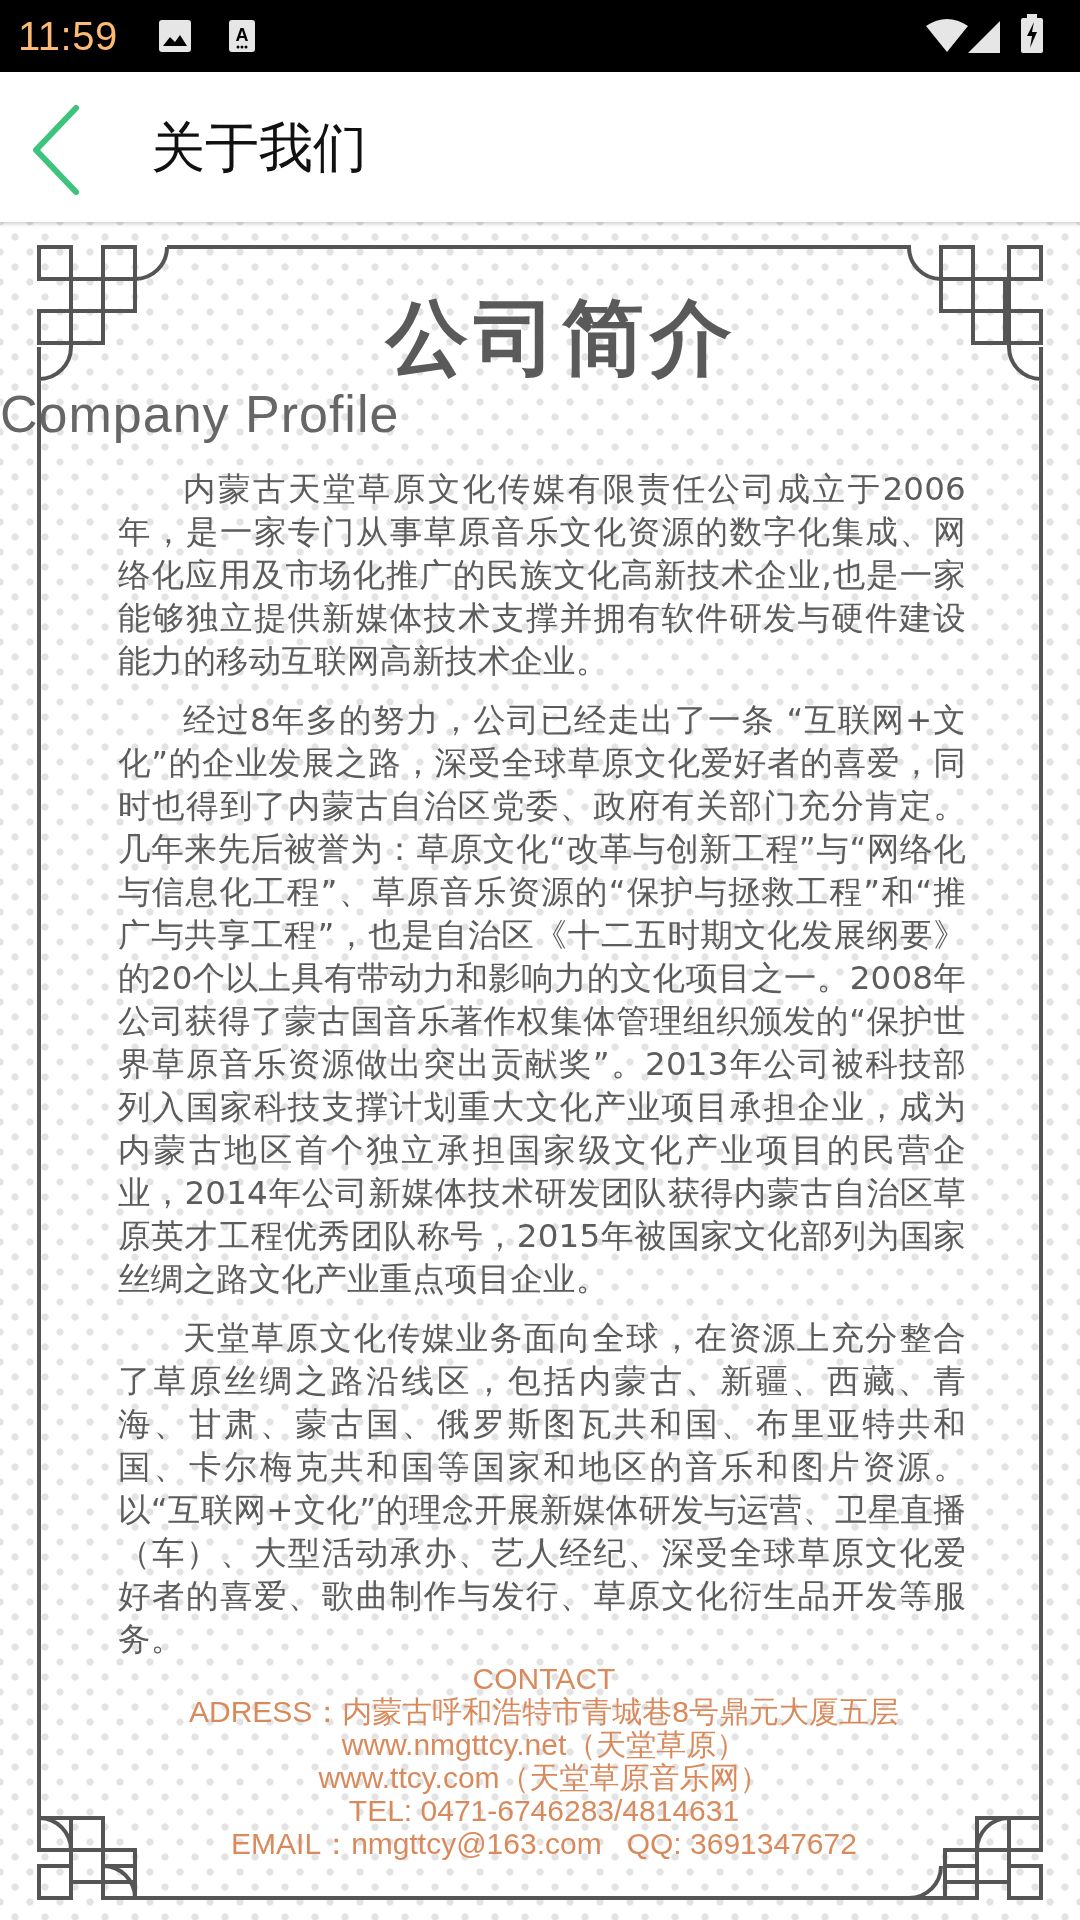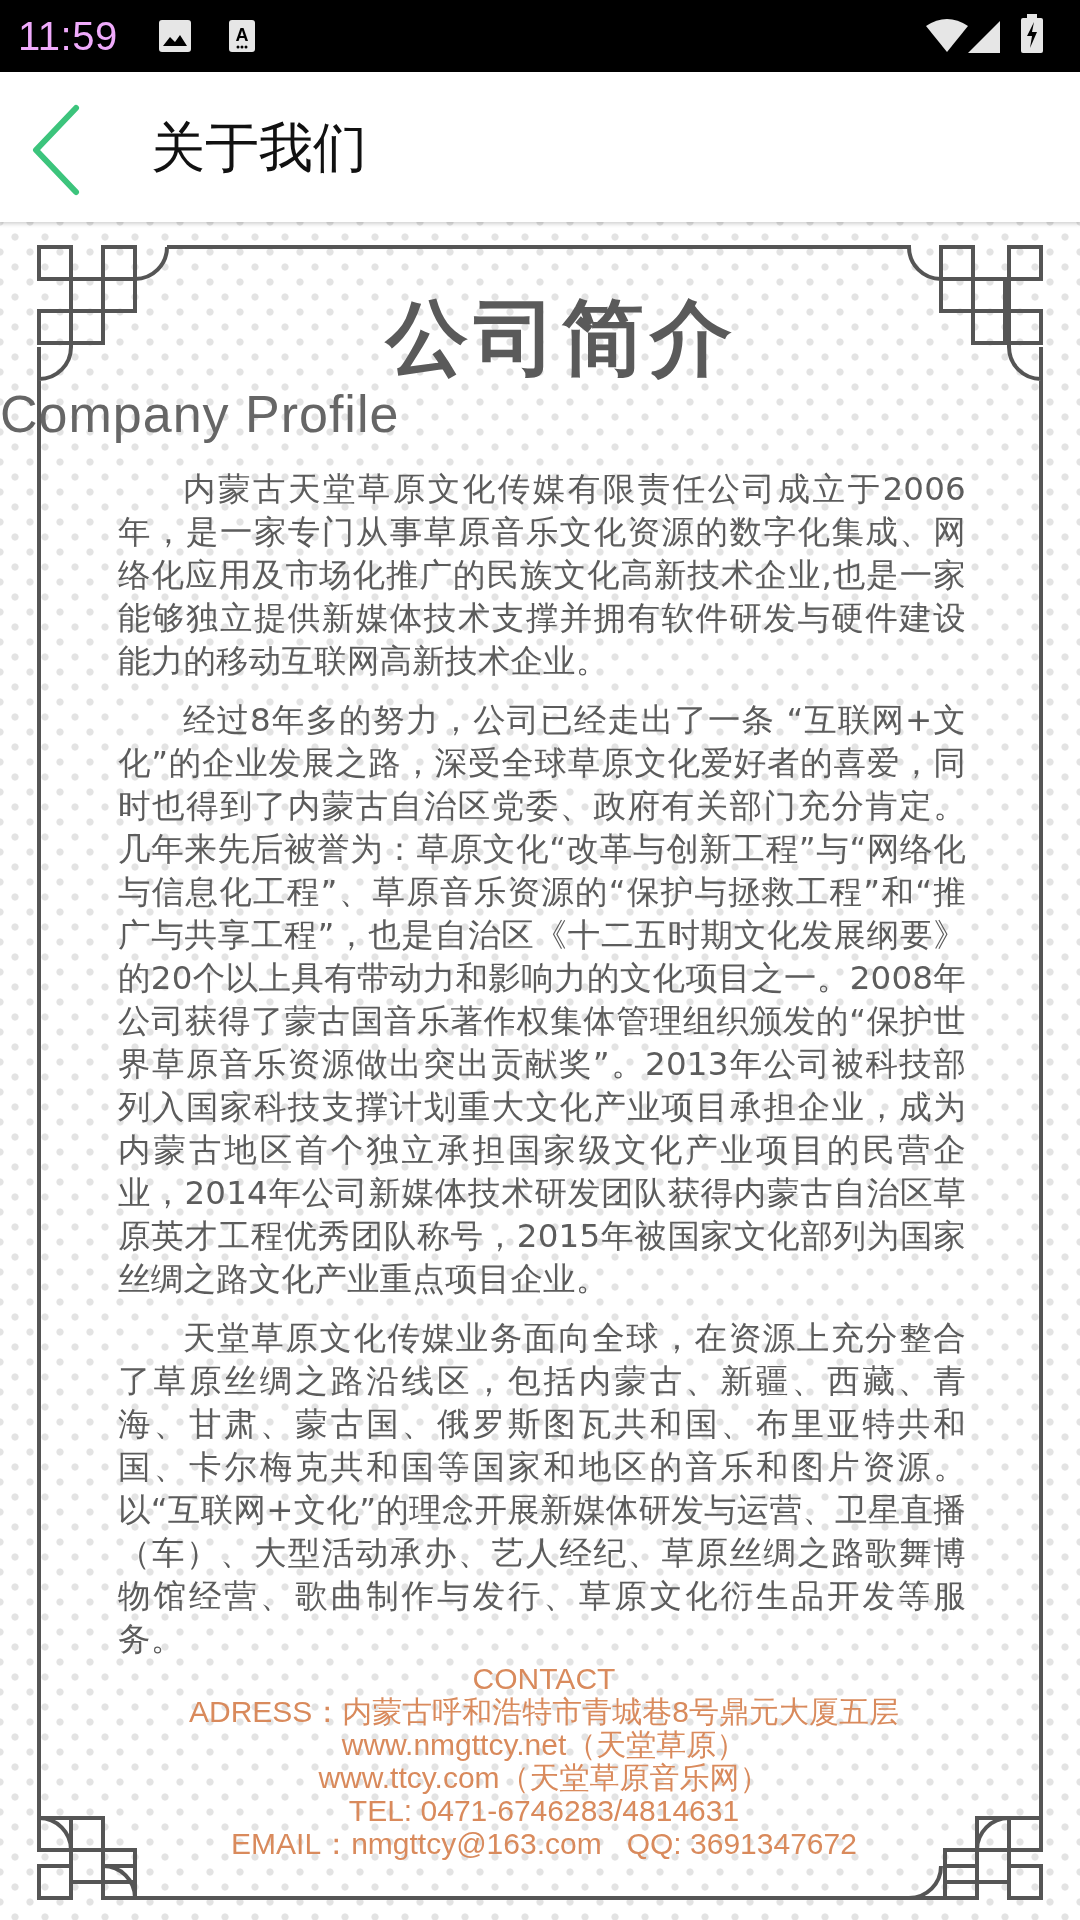--- a/index.html
+++ b/index.html
@@ -6,21 +6,21 @@
     html, body { width: 1080px; height: 1920px; overflow: hidden; background: #ffffff; }
     body { font-family: "DejaVu Sans", "Liberation Sans", sans-serif; position: relative; }
 
     
     .status-bar {
       position: absolute; left: 0; top: 0; width: 1080px; height: 72px;
       background: #000000; color: #e8e8e8;
     }
     .status-time {
       position: absolute; left: 18px; top: 12px; font-size: 40px; line-height: 48px;
-      font-family: "Liberation Sans", sans-serif; color: #f0abfc; letter-spacing: 0.5px;
+      font-family: "Liberation Sans", sans-serif; color: #fdba74; letter-spacing: 0.5px;
     }
     .status-icon { position: absolute; }
     .notif-image { left: 158px; top: 19px; width: 34px; height: 34px; }
     .notif-a { left: 228px; top: 19px; width: 28px; height: 34px; }
     .wifi { left: 924px; top: 16px; width: 46px; height: 38px; }
     .signal { left: 966px; top: 20px; width: 36px; height: 34px; }
     .battery { left: 1020px; top: 14px; width: 24px; height: 40px; }
 
     
     .app-bar {
@@ -178,21 +178,21 @@
       <line x1="1041" y1="125" x2="1041" y2="157"></line>
     </g>
   </svg>
 
   <div class="heading-cn">公司简介</div>
   <div class="heading-en">Company Profile</div>
 
   <div class="body-text">
     <p>内蒙古天堂草原文化传媒有限责任公司成立于2006年，是一家专门从事草原音乐文化资源的数字化集成、网络化应用及市场化推广的民族文化高新技术企业,也是一家能够独立提供新媒体技术支撑并拥有软件研发与硬件建设能力的移动互联网高新技术企业。</p>
     <p>经过8年多的努力，公司已经走出了一条 “互联网+文化”的企业发展之路，深受全球草原文化爱好者的喜爱，同时也得到了内蒙古自治区党委、政府有关部门充分肯定。几年来先后被誉为：草原文化“改革与创新工程”与“网络化与信息化工程”、草原音乐资源的“保护与拯救工程”和“推广与共享工程”，也是自治区《十二五时期文化发展纲要》的20个以上具有带动力和影响力的文化项目之一。2008年公司获得了蒙古国音乐著作权集体管理组织颁发的“保护世界草原音乐资源做出突出贡献奖”。2013年公司被科技部列入国家科技支撑计划重大文化产业项目承担企业，成为内蒙古地区首个独立承担国家级文化产业项目的民营企业，2014年公司新媒体技术研发团队获得内蒙古自治区草原英才工程优秀团队称号，2015年被国家文化部列为国家丝绸之路文化产业重点项目企业。</p>
-    <p>天堂草原文化传媒业务面向全球，在资源上充分整合了草原丝绸之路沿线区，包括内蒙古、新疆、西藏、青海、甘肃、蒙古国、俄罗斯图瓦共和国、布里亚特共和国、卡尔梅克共和国等国家和地区的音乐和图片资源。以“互联网+文化”的理念开展新媒体研发与运营、卫星直播（车）、大型活动承办、艺人经纪、草原丝绸之路歌舞博物馆经营、歌曲制作与发行、草原文化衍生品开发等服务。</p>
+    <p>天堂草原文化传媒业务面向全球，在资源上充分整合了草原丝绸之路沿线区，包括内蒙古、新疆、西藏、青海、甘肃、蒙古国、俄罗斯图瓦共和国、布里亚特共和国、卡尔梅克共和国等国家和地区的音乐和图片资源。以“互联网+文化”的理念开展新媒体研发与运营、卫星直播（车）、大型活动承办、艺人经纪、深受全球草原文化爱好者的喜爱、歌曲制作与发行、草原文化衍生品开发等服务。</p>
   </div>
 
   <div class="contact">
     <div>CONTACT</div>
     <div>ADRESS：内蒙古呼和浩特市青城巷8号鼎元大厦五层</div>
     <div>www.nmgttcy.net（天堂草原）</div>
     <div>www.ttcy.com（天堂草原音乐网）</div>
     <div>TEL: 0471-6746283/4814631</div>
     <div style="white-space: pre;">EMAIL：nmgttcy@163.com   QQ: 3691347672</div>
   </div>

